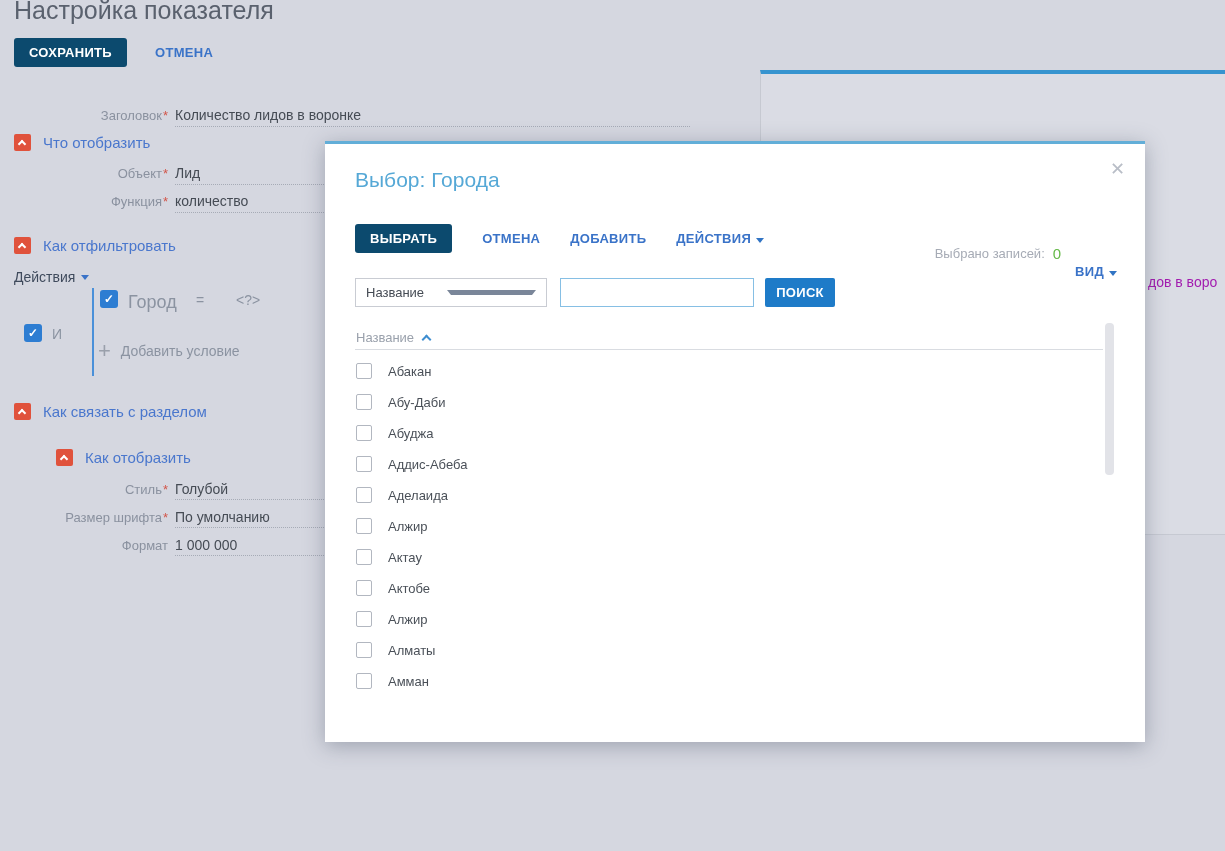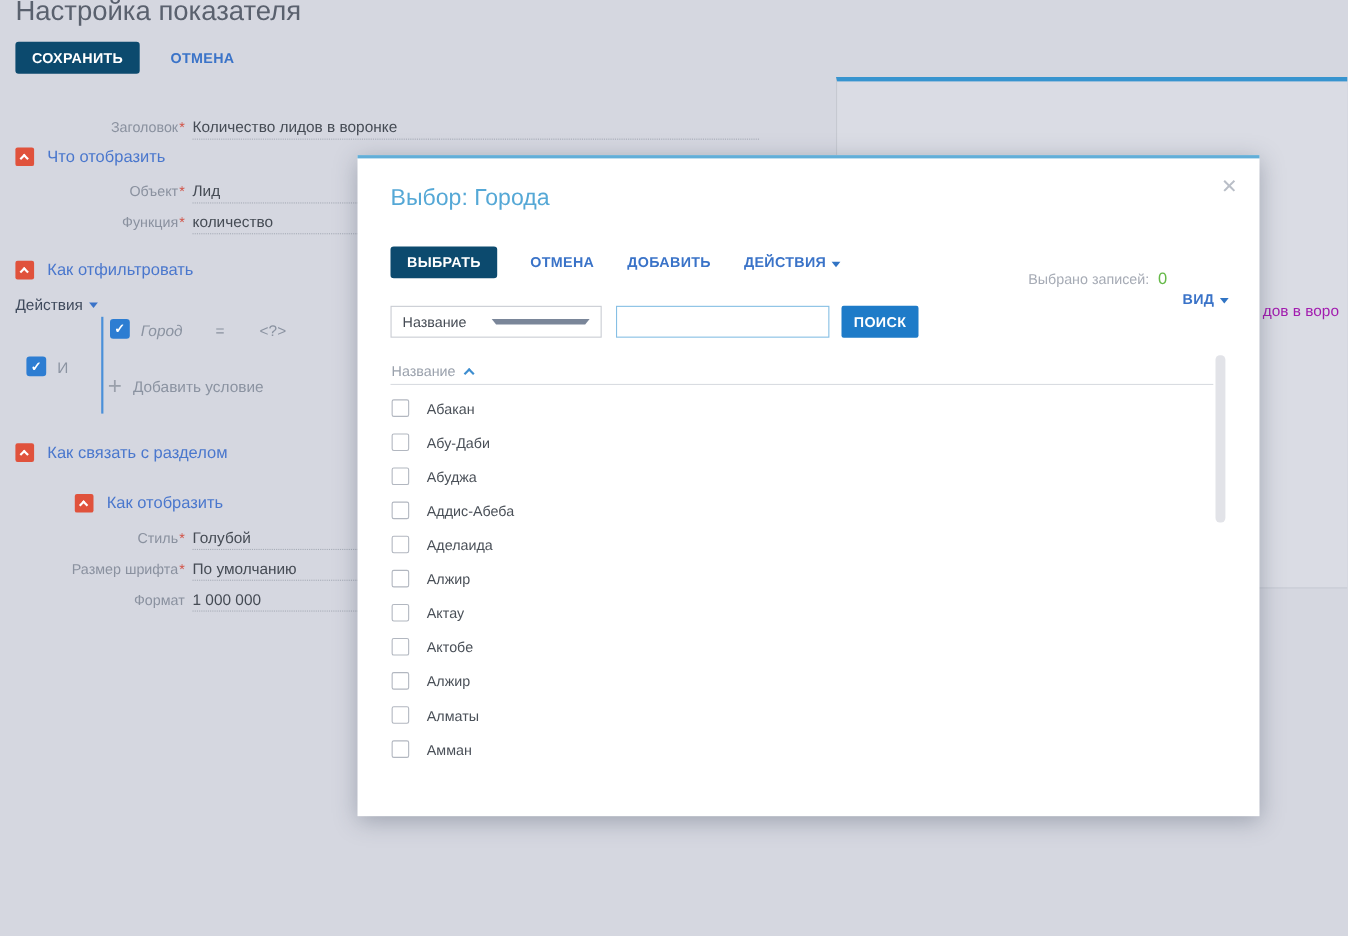--- a/index.html
+++ b/index.html
@@ -121,40 +121,40 @@
   </div>
 
   <div style="position:absolute; left:14px; top:269px; display:flex; align-items:center; cursor:pointer;">
     <span style="font-size:14px; color:#3f4a5c;">Действия</span>
     <span class="caret-down"></span>
   </div>
 
   <div style="position:absolute; left:92px; top:288px; width:2px; height:88px; background:#4a90d9;"></div>
 
   <div class="chk chk18" style="position:absolute; left:100px; top:290px;">✓</div>
-  <span class="muted" style="position:absolute; left:128px; top:292px; font-size:14px;font-style:italic;">Город</span>
+  <span class="muted" style="position:absolute; left:128px; top:292px; font-size:18px;">Город</span>
   <span class="muted" style="position:absolute; left:196px; top:292px; font-size:14px;">=</span>
   <span class="muted" style="position:absolute; left:236px; top:292px; font-size:14px;">&lt;?&gt;</span>
 
   <div class="chk chk18" style="position:absolute; left:24px; top:324px;">✓</div>
   <span class="muted" style="position:absolute; left:52px; top:326px; font-size:14px;">И</span>
 
   <div style="position:absolute; left:98px; top:341px; display:flex; align-items:center; gap:10px; cursor:pointer;">
     <span style="font-size:22px; font-weight:300; color:#9aa0ab; line-height:20px;">+</span>
     <span class="muted" style="font-size:14px;">Добавить условие</span>
   </div>
 
   <div class="section" style="left:14px; top:403px;">
     <span class="collapse-ic">
         <i></i>
       </span>
     <span class="lbl">Как связать с разделом</span>
   </div>
 
-  <div class="section" style="left:24px; top:449px;padding-left:44px;">
+  <div class="section" style="left:12px; top:449px;padding-left:44px;">
     <span class="collapse-ic">
         <i></i>
       </span>
     <span class="lbl">Как отобразить</span>
   </div>
 
   <div class="f-label" style="top:482px;">
     <span>Стиль</span><span class="req">*</span>
   </div>
   <div class="f-value" style="top:481px;">Голубой</div>

